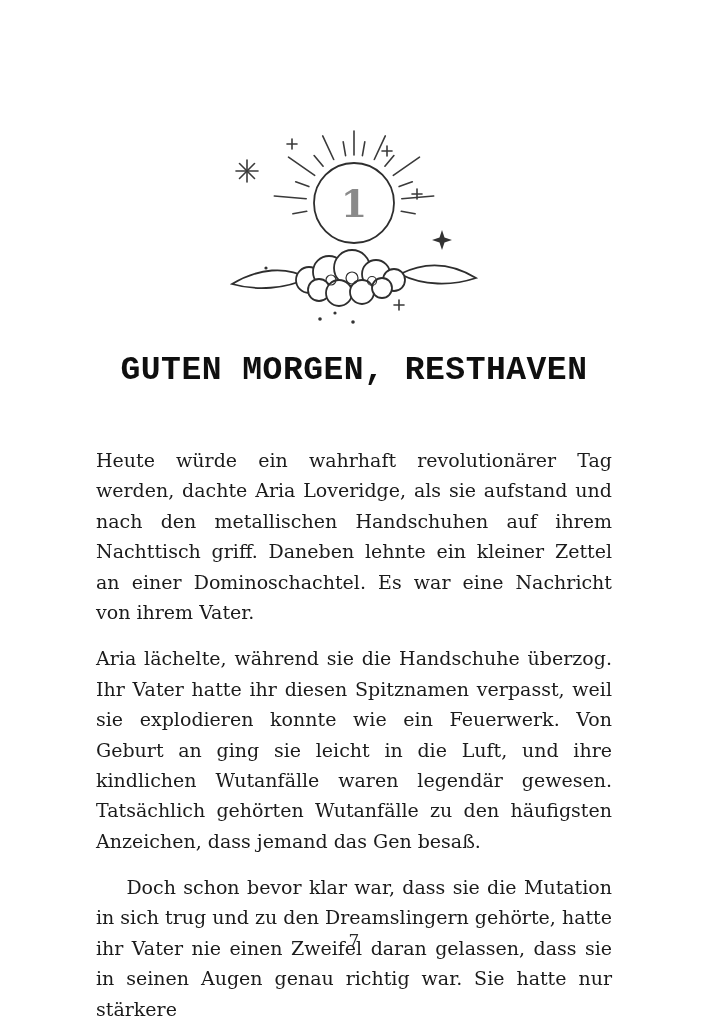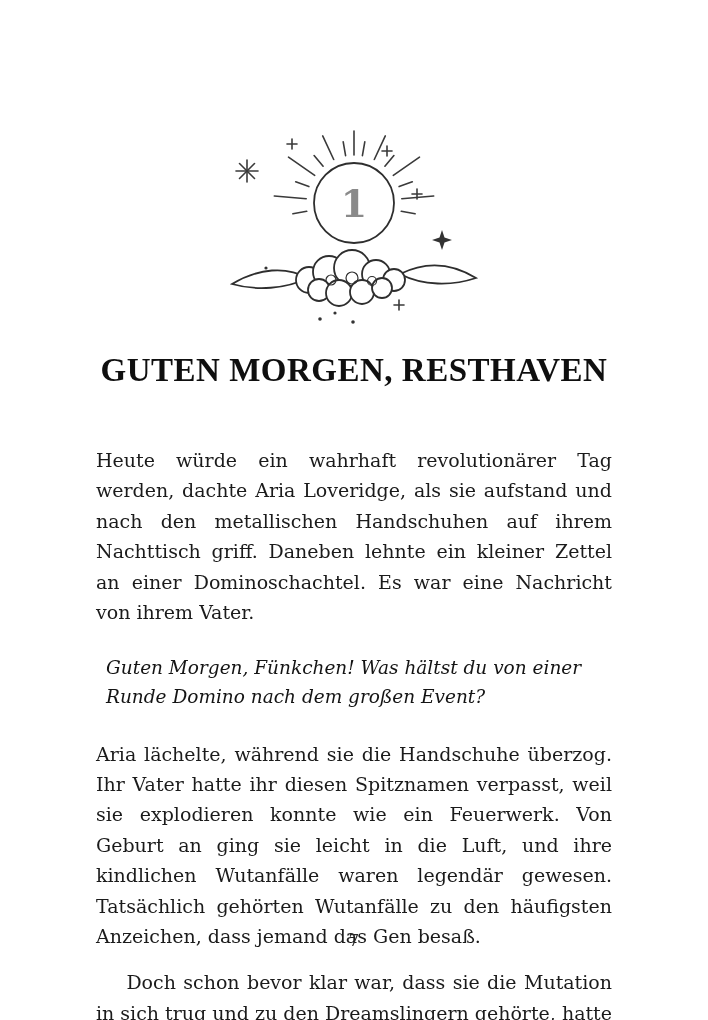--- a/index.html
+++ b/index.html
@@ -17,21 +17,21 @@
     overflow: hidden;
   }
   .illustration {
     width: 280px;
     height: 210px;
     margin: 128px auto 0 auto;
   }
   .chapter-title {
     margin: 14px 0 0 0;
     text-align: center;
-    font-family: Liberation Serif, serif;
+    font-family: Liberation Mono, monospace;
     font-weight: bold;
     font-size: 33px;
     letter-spacing: 0.5px;
     color: #0f0f0f;
   }
   .body-text {
     margin: 56px 80px 0 80px;
     font-size: 19px;
     line-height: 1.6;
     text-align: justify;
@@ -168,20 +168,19 @@
         <circle class="swirl" cx="117" cy="152" r="5"></circle>
         <circle class="swirl" cx="158" cy="153" r="4.5"></circle>
       </g>
     </svg>
   </div>
 
   <h1 class="chapter-title">GUTEN MORGEN, RESTHAVEN</h1>
 
   <div class="body-text">
     <p>Heute würde ein wahrhaft revolutionärer Tag werden, dachte Aria Loveridge, als sie aufstand und nach den metallischen Handschuhen auf ihrem Nachttisch griff. Daneben lehnte ein kleiner Zettel an einer Dominoschachtel. Es war eine Nachricht von ihrem Vater.</p>
-    <div class="note">Guten Morgen, Fünkchen! Was hältst du von einer Runde Domino nach dem großen Event?</div>
     <p>Aria lächelte, während sie die Handschuhe überzog. Ihr Vater hatte ihr diesen Spitznamen verpasst, weil sie explodieren konnte wie ein Feuerwerk. Von Geburt an ging sie leicht in die Luft, und ihre kindlichen Wutanfälle waren legendär gewesen. Tatsächlich gehörten Wutanfälle zu den häufigsten Anzeichen, dass jemand das Gen besaß.</p>
     <p class="indented">Doch schon bevor klar war, dass sie die Mutation in sich trug und zu den Dreamslingern gehörte, hatte ihr Vater nie einen Zweifel daran gelassen, dass sie in seinen Augen genau richtig war. Sie hatte nur stärkere</p>
   </div>
 
   <div class="page-number">7</div>
 
 </div>
 
 </body></html>

